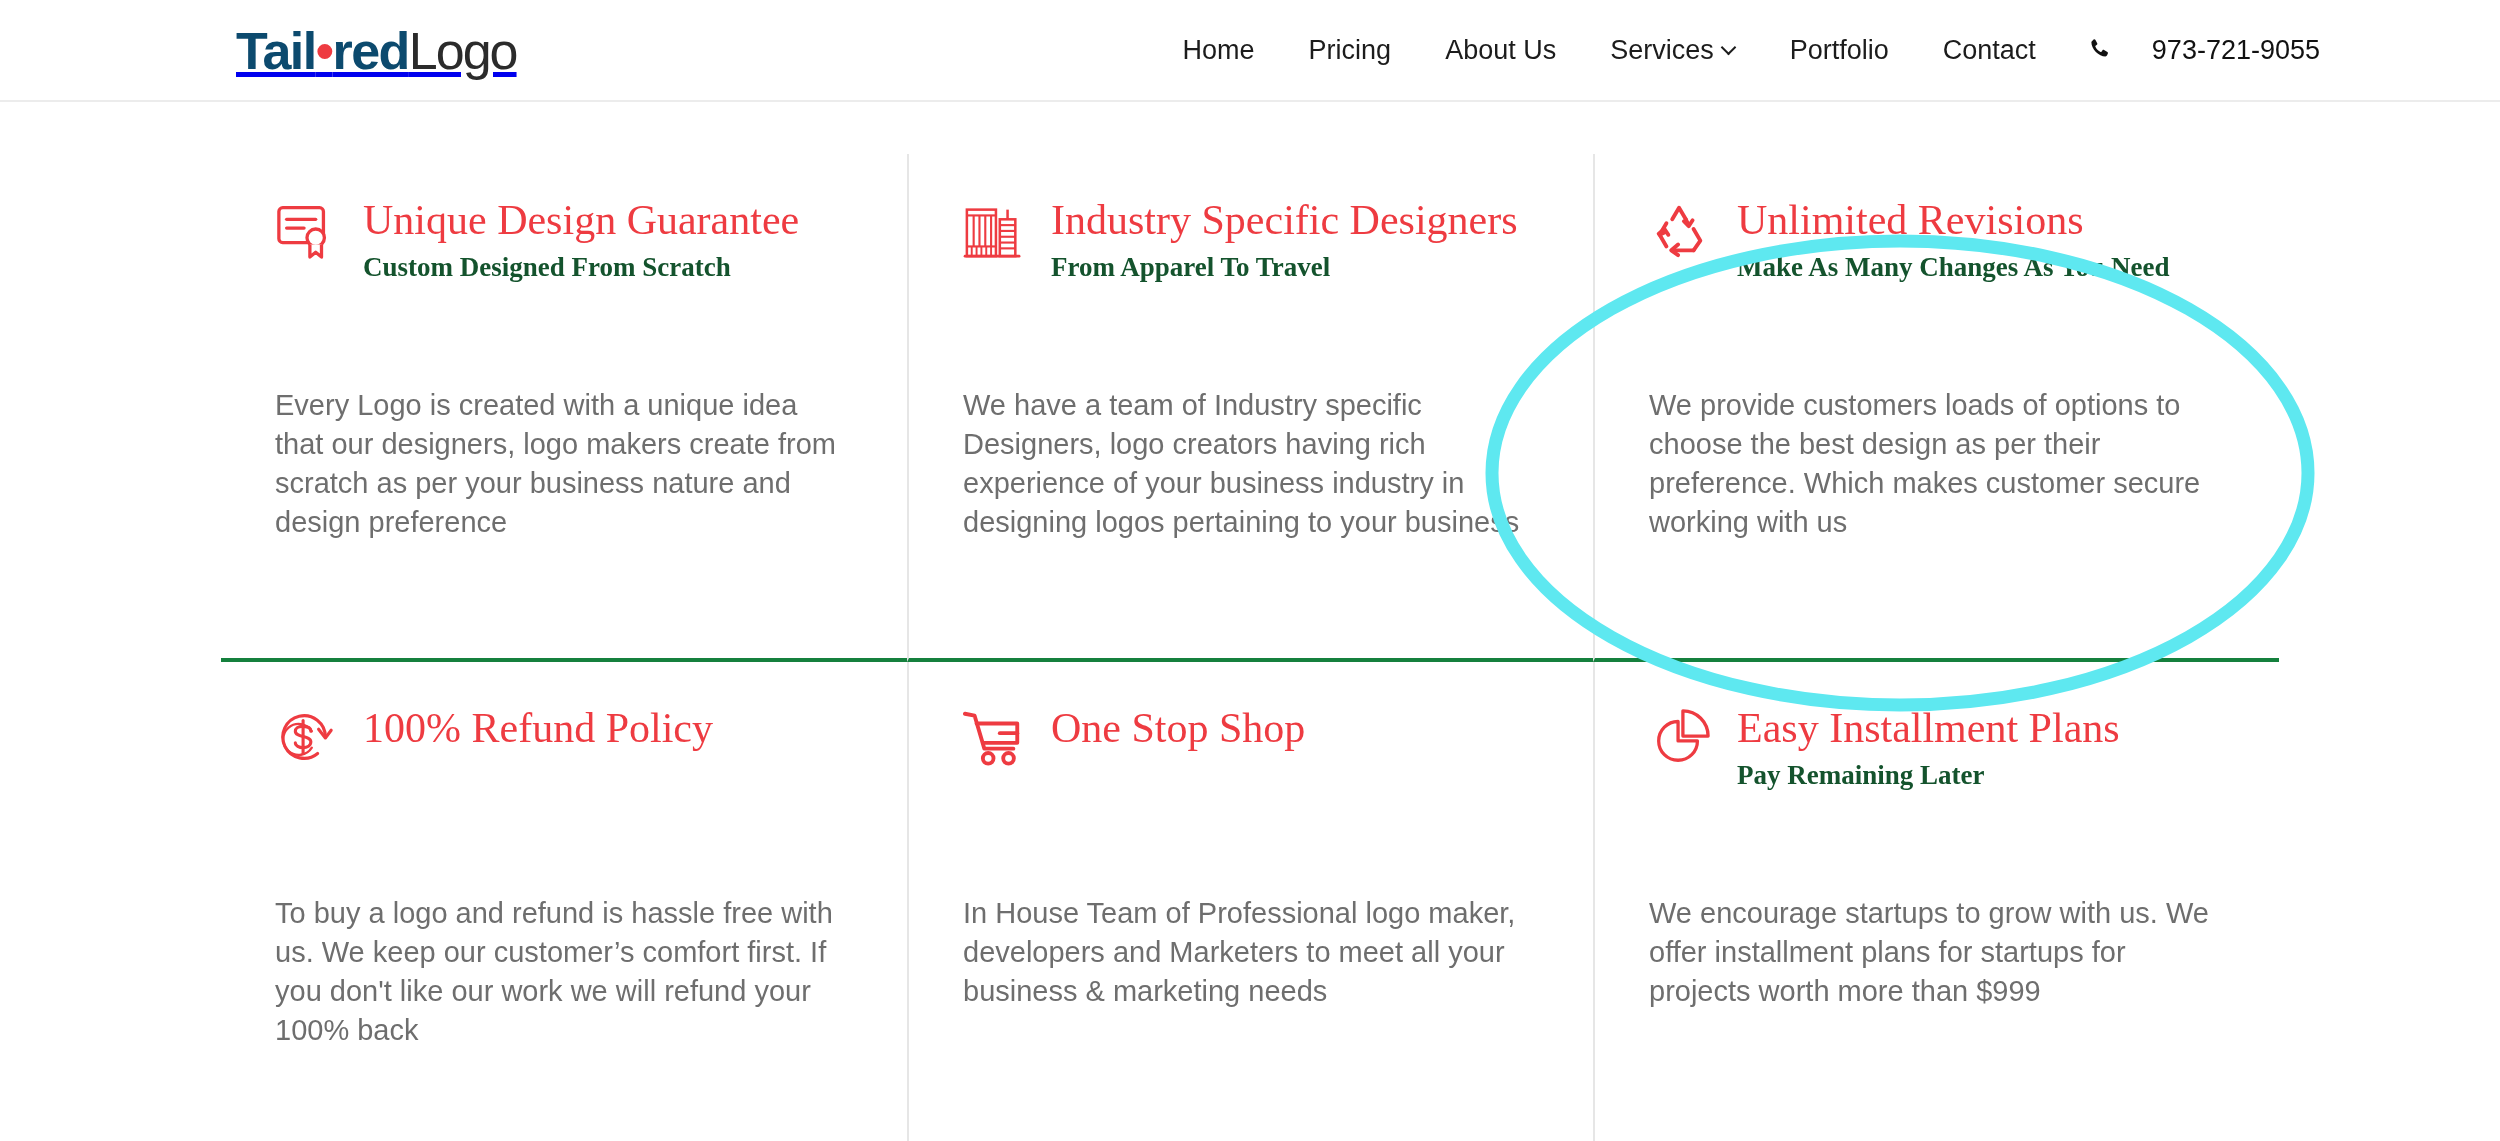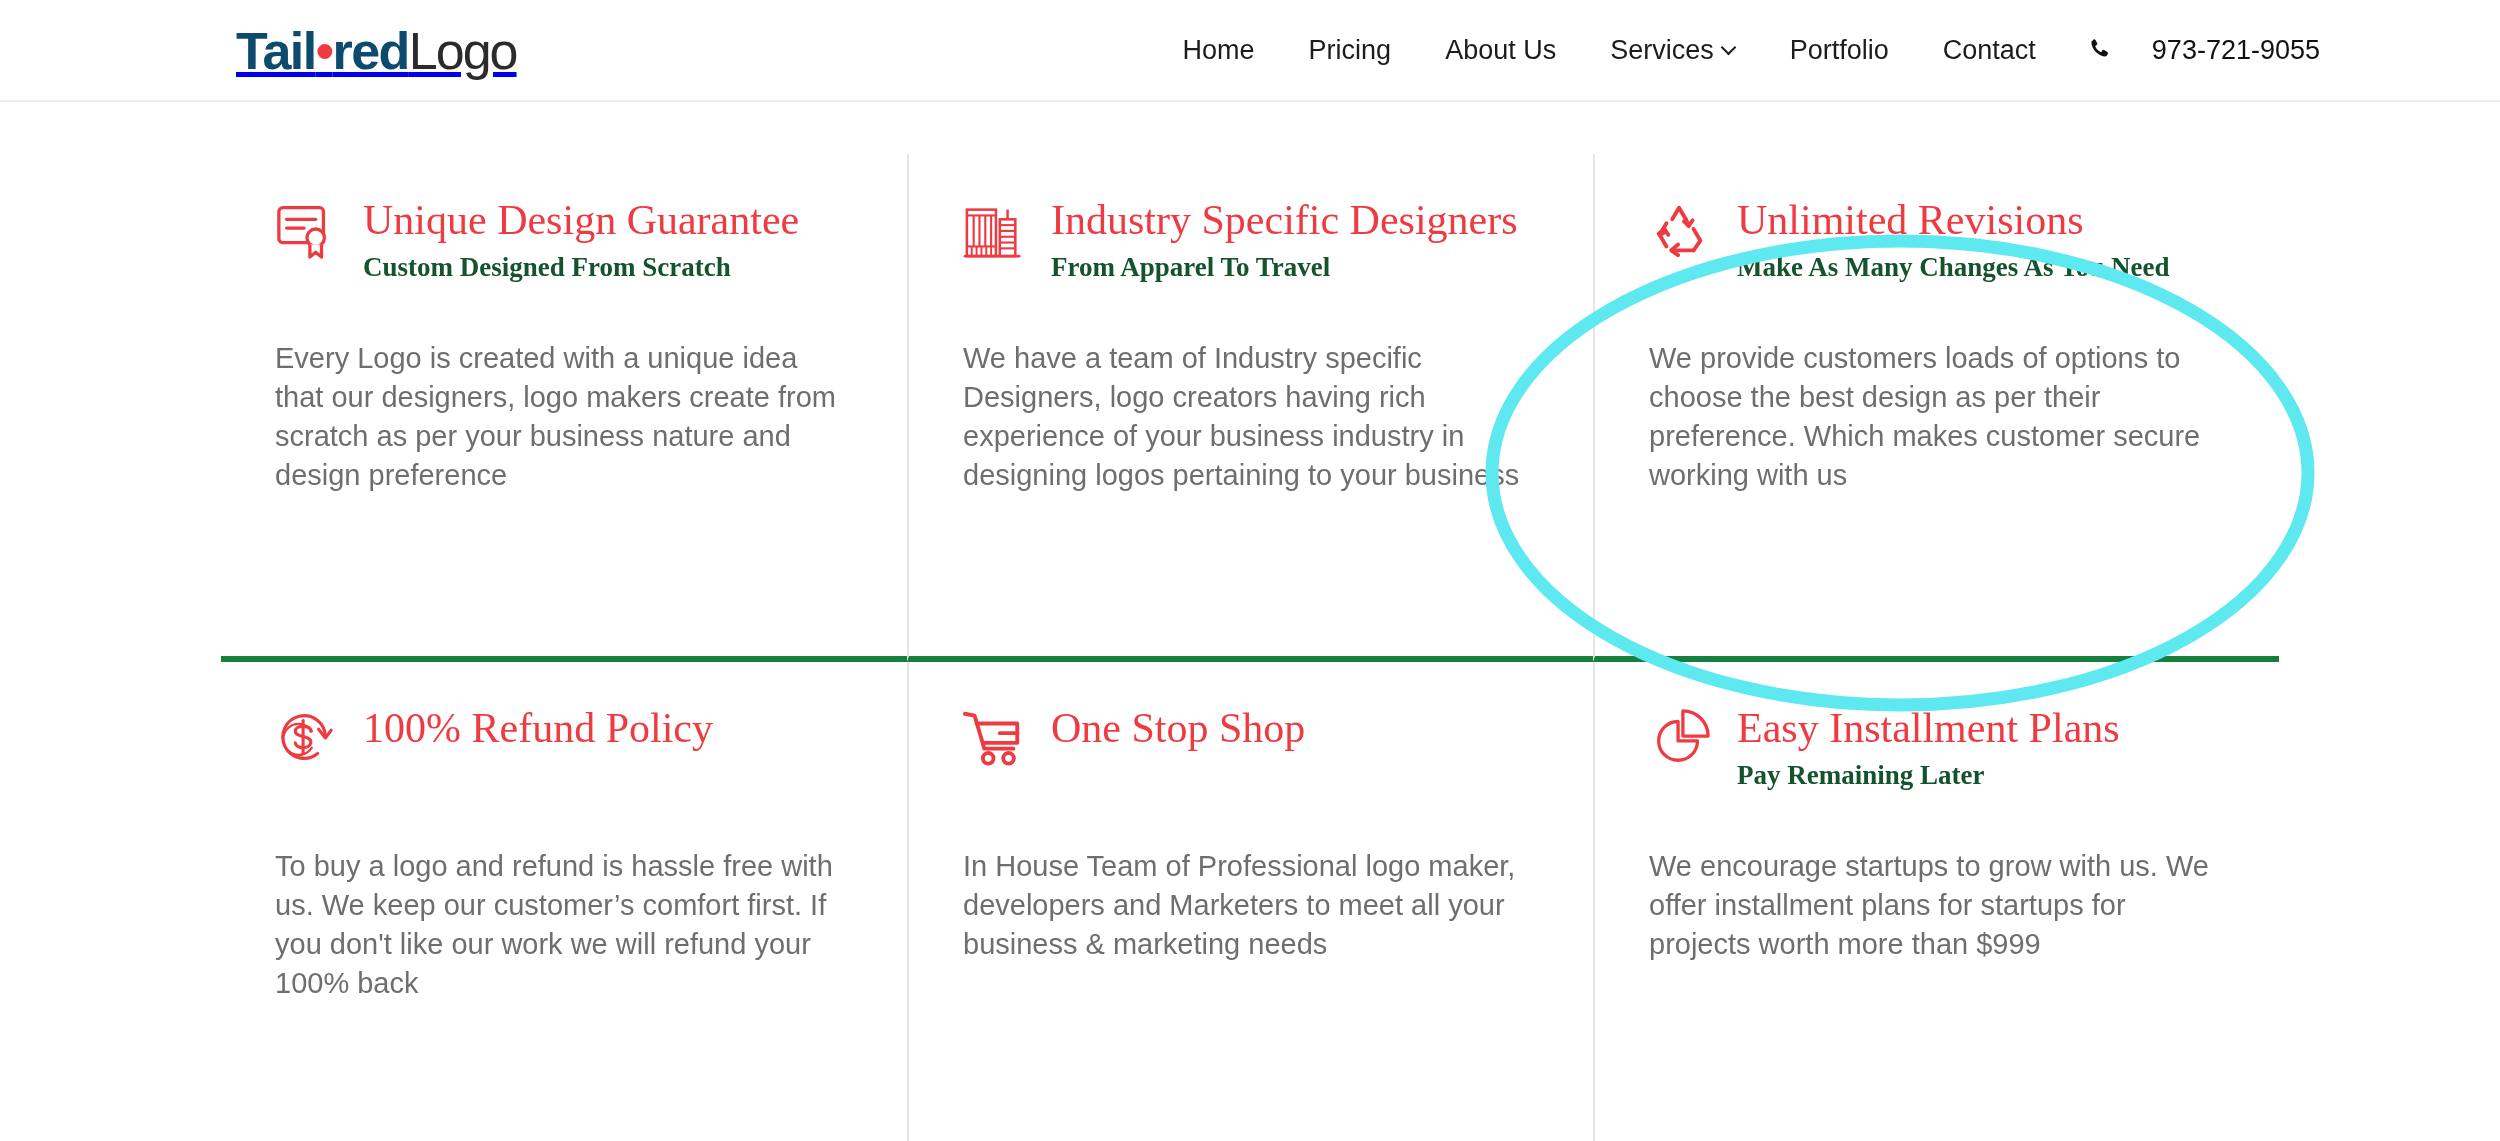--- a/index.html
+++ b/index.html
@@ -113,21 +113,21 @@
   }
 
   .feature-card {
     position: relative;
     padding: 40px 64px 0 54px;
   }
   
   .feature-card.col-2,
   .feature-card.col-3 { border-left: 2px solid #e6e6e6; }
   
-  .feature-card.row-1 { border-bottom: 6px solid #15803d; }
+  .feature-card.row-1 { border-bottom: 4px solid #15803d; }
 
   .card-head {
     display: flex;
     align-items: flex-start;
     gap: 26px;
     min-height: 96px;
   }
 
   .card-icon {
     flex: 0 0 auto;
@@ -153,21 +153,21 @@
     color: #14532d;
     font-family: "Liberation Serif", serif;
     font-size: 27px;
     line-height: 34px;
     font-weight: 700;
     margin-top: 6px;
     white-space: nowrap;
   }
 
   .card-body {
-    margin-top: 49px;
+    margin-top: 96px;
     color: #6e6e6e;
     font-family: "Liberation Sans", sans-serif;
     font-size: 29px;
     line-height: 39px;
     font-weight: 400;
     max-width: 600px;
   }
 
   
   .highlight-ellipse {

